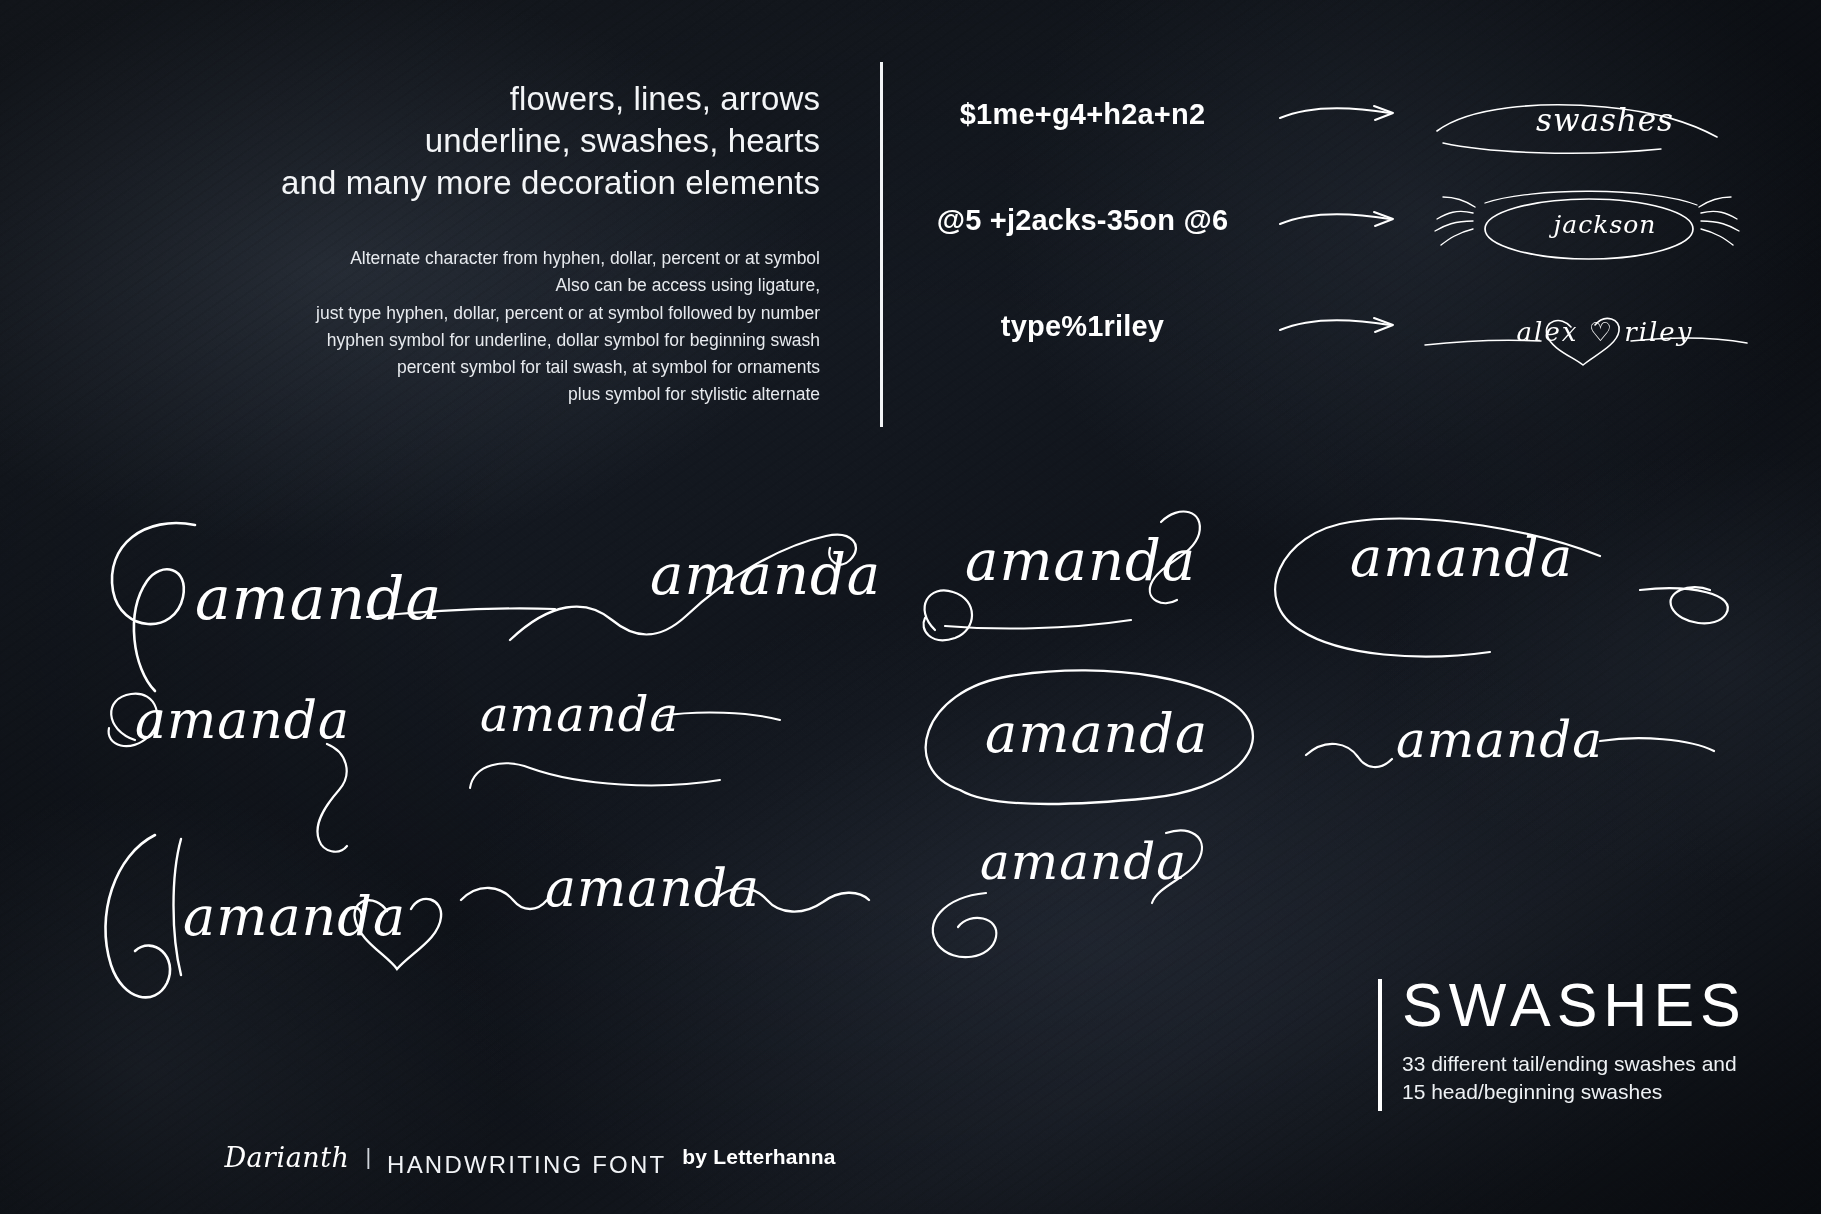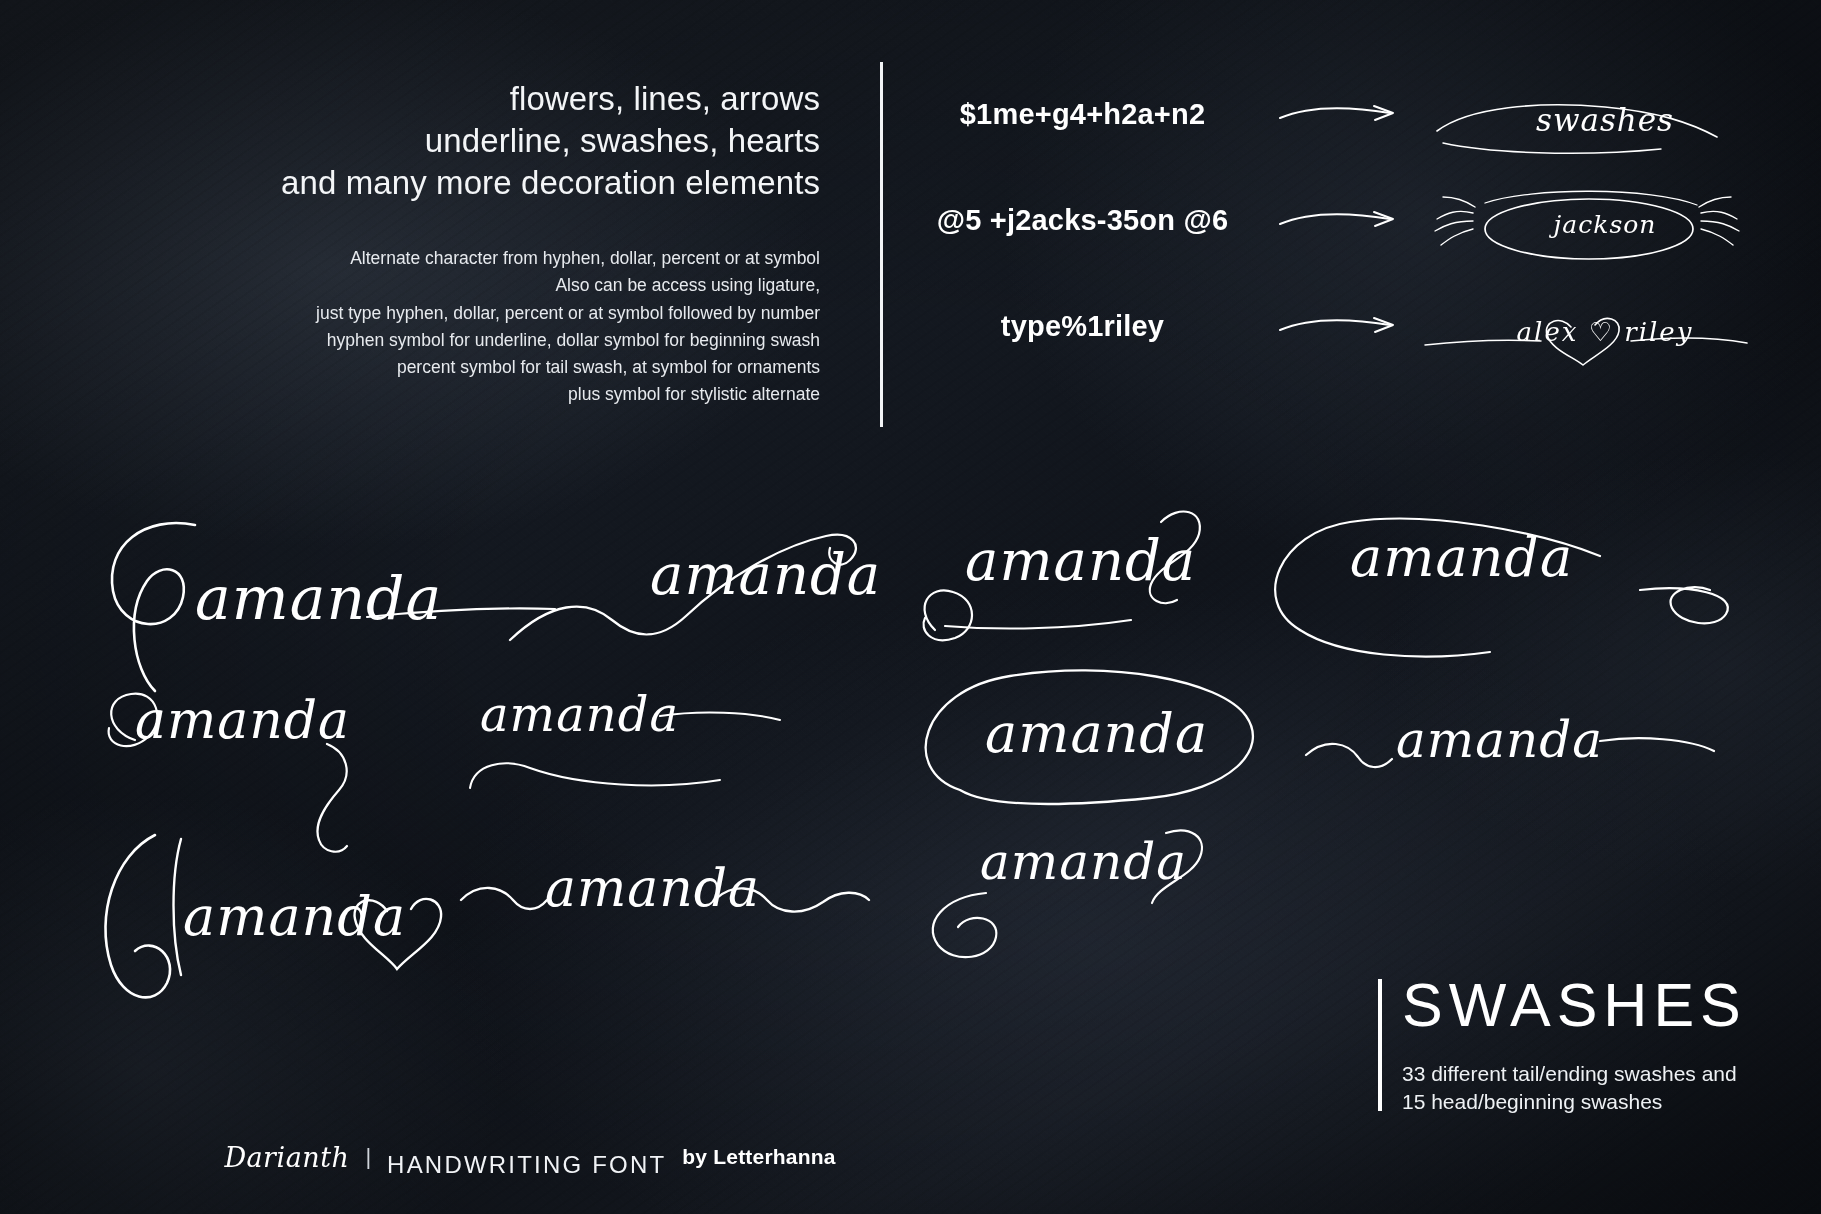--- a/index.html
+++ b/index.html
@@ -146,21 +146,21 @@
     line-height: 1;
     color: #ffffff;
   }
   .swashes-panel .line {
     margin-left: 24px;
     font-size: 21px;
     font-weight: 300;
     line-height: 1.34;
     color: #eef1f4;
   }
-  .swashes-panel .lines { margin-top: 24px; }
+  .swashes-panel .lines { margin-top: 14px; }
 
   
   .footer {
     left: 0; top: 1135px; width: 1060px;
     display: flex; align-items: center; justify-content: center;
     gap: 16px;
     text-align: right;
   }
   .footer .fname {
     font-family: "DejaVu Serif", serif;

